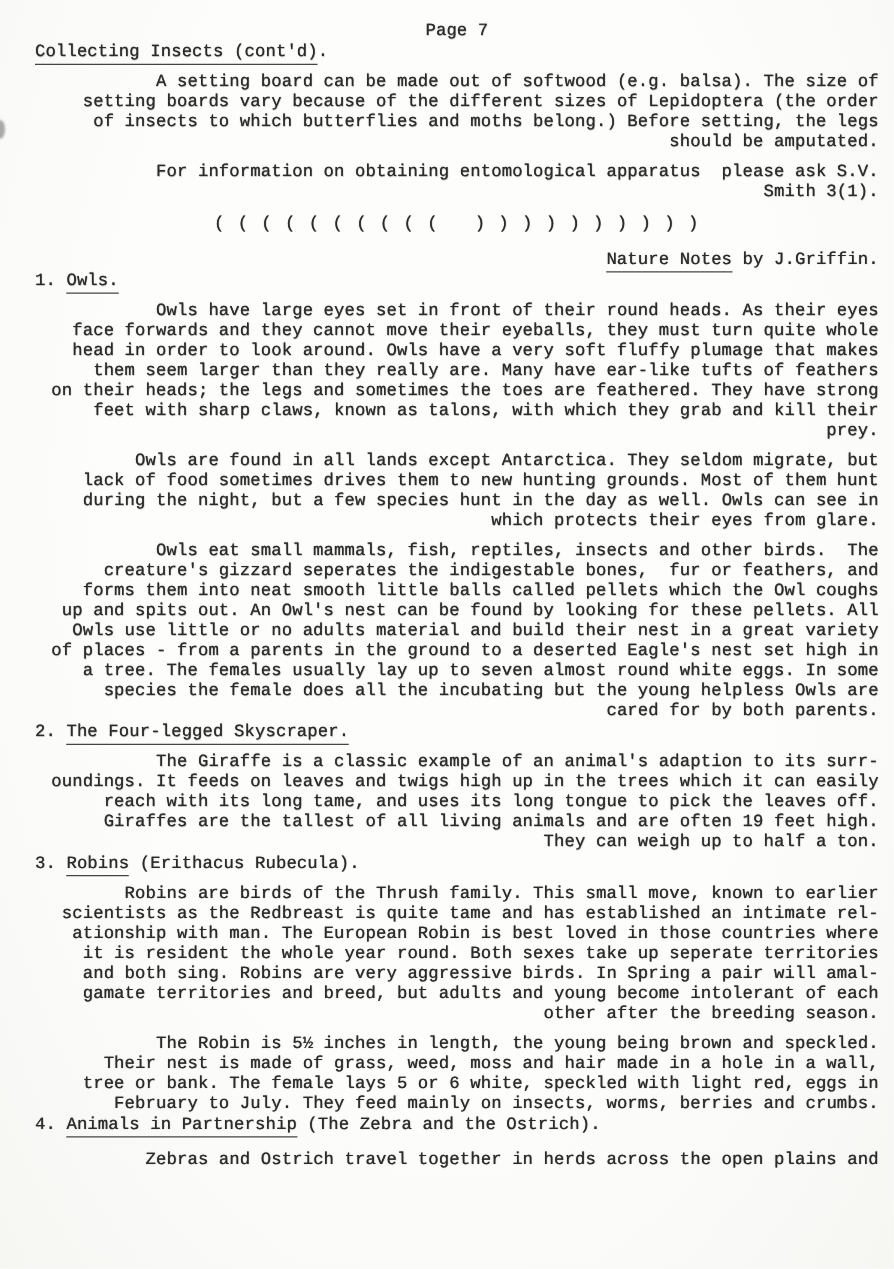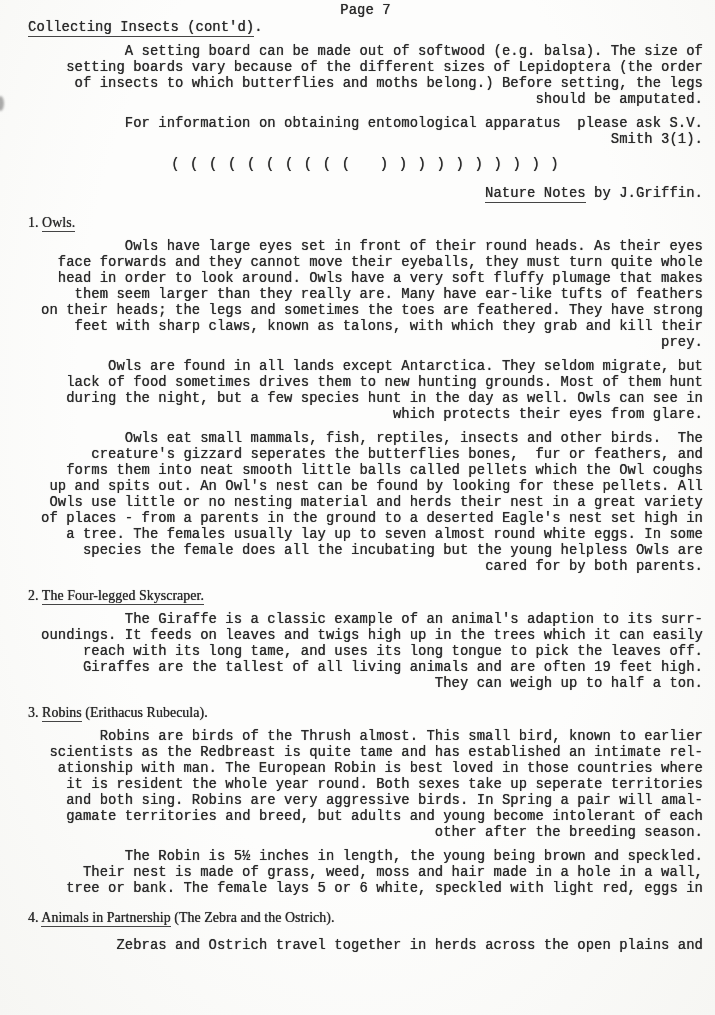--- a/index.html
+++ b/index.html
@@ -14,21 +14,21 @@
       radial-gradient(ellipse at 50% 38%, #fdfdfc 55%, #f6f6f3 100%);
     font-family: "Liberation Mono", "DejaVu Sans Mono", monospace;
     font-size: 13.8px;
     line-height: 16px;
     letter-spacing: 0.1px;
     color: #2b2b2b;
     text-shadow: 0 0 0.7px rgba(43,43,43,0.85), 0.4px 0.4px 0 rgba(43,43,43,0.22);
     position: relative;
   }
   .sheet {
-    padding: 3px 12px 0 28px;
+    padding: 18px 12px 0 28px;
     position: relative;
   }
   .page-number {
     text-align: center;
   }
   .doc-title {
     margin-top: 1px;
     white-space: pre;
   }
   .u {
@@ -50,23 +50,22 @@
     text-align: center;
     letter-spacing: 1.2px;
     white-space: pre;
   }
   .byline {
     margin-top: 13px;
     white-space: pre;
     text-align: right;
   }
   .heading {
-    margin-top: 13px;
+    margin-top: 1px;
     white-space: pre;
-    font-family: Liberation Serif, serif;
   }
   .smudge-left {
     position: absolute;
     left: -3px;
     top: 96px;
     width: 7px;
     height: 15px;
     background: #4a4a4a;
     border-radius: 50%;
     opacity: 0.45;
@@ -112,50 +111,51 @@
         <div class="line">prey.</div>
       </div>
       <div class="para">
         <div class="line">     Owls are found in all lands except Antarctica. They seldom migrate, but</div>
         <div class="line">lack of food sometimes drives them to new hunting grounds. Most of them hunt</div>
         <div class="line">during the night, but a few species hunt in the day as well. Owls can see in</div>
         <div class="line">which protects their eyes from glare.</div>
       </div>
       <div class="para">
         <div class="line">     Owls eat small mammals, fish, reptiles, insects and other birds.  The</div>
-        <div class="line">creature's gizzard seperates the butterflies bones,  fur or feathers, and</div>
+        <div class="line">creature's gizzard seperates the indigestable bones,  fur or feathers, and</div>
         <div class="line">forms them into neat smooth little balls called pellets which the Owl coughs</div>
         <div class="line">up and spits out. An Owl's nest can be found by looking for these pellets. All</div>
-        <div class="line">Owls use little or no nesting material and herds their nest in a great variety</div>
+        <div class="line">Owls use little or no adults material and build their nest in a great variety</div>
         <div class="line">of places - from a parents in the ground to a deserted Eagle's nest set high in</div>
         <div class="line">a tree. The females usually lay up to seven almost round white eggs. In some</div>
         <div class="line">species the female does all the incubating but the young helpless Owls are</div>
         <div class="line">cared for by both parents.</div>
       </div>
       <div class="heading"><span>2. </span><span class="u">The Four-legged Skyscraper.</span></div>
       <div class="para">
         <div class="line">     The Giraffe is a classic example of an animal's adaption to its surr-</div>
         <div class="line">oundings. It feeds on leaves and twigs high up in the trees which it can easily</div>
         <div class="line">reach with its long tame, and uses its long tongue to pick the leaves off.</div>
         <div class="line">Giraffes are the tallest of all living animals and are often 19 feet high.</div>
         <div class="line">They can weigh up to half a ton.</div>
       </div>
       <div class="heading"><span>3. </span><span class="u">Robins</span><span> (Erithacus Rubecula).</span></div>
       <div class="para">
-        <div class="line">     Robins are birds of the Thrush almost. This small bird, known to earlier</div>
+        <div class="line">     Robins are birds of the Thrush family. This small move, known to earlier</div>
         <div class="line">scientists as the Redbreast is quite tame and has established an intimate rel-</div>
         <div class="line">ationship with man. The European Robin is best loved in those countries where</div>
         <div class="line">it is resident the whole year round. Both sexes take up seperate territories</div>
         <div class="line">and both sing. Robins are very aggressive birds. In Spring a pair will amal-</div>
         <div class="line">gamate territories and breed, but adults and young become intolerant of each</div>
         <div class="line">other after the breeding season.</div>
       </div>
       <div class="para">
         <div class="line">     The Robin is 5½ inches in length, the young being brown and speckled.</div>
         <div class="line">Their nest is made of grass, weed, moss and hair made in a hole in a wall,</div>
         <div class="line">tree or bank. The female lays 5 or 6 white, speckled with light red, eggs in</div>
+        <div class="line">February to July. They feed mainly on insects, worms, berries and crumbs.</div>
       </div>
       <div class="heading"><span>4. </span><span class="u">Animals in Partnership</span><span> (The Zebra and the Ostrich).</span></div>
       <div class="para tight">
         <div class="line">     Zebras and Ostrich travel together in herds across the open plains and</div>
       </div>
     </div>
 </div>
 
 </body></html>

